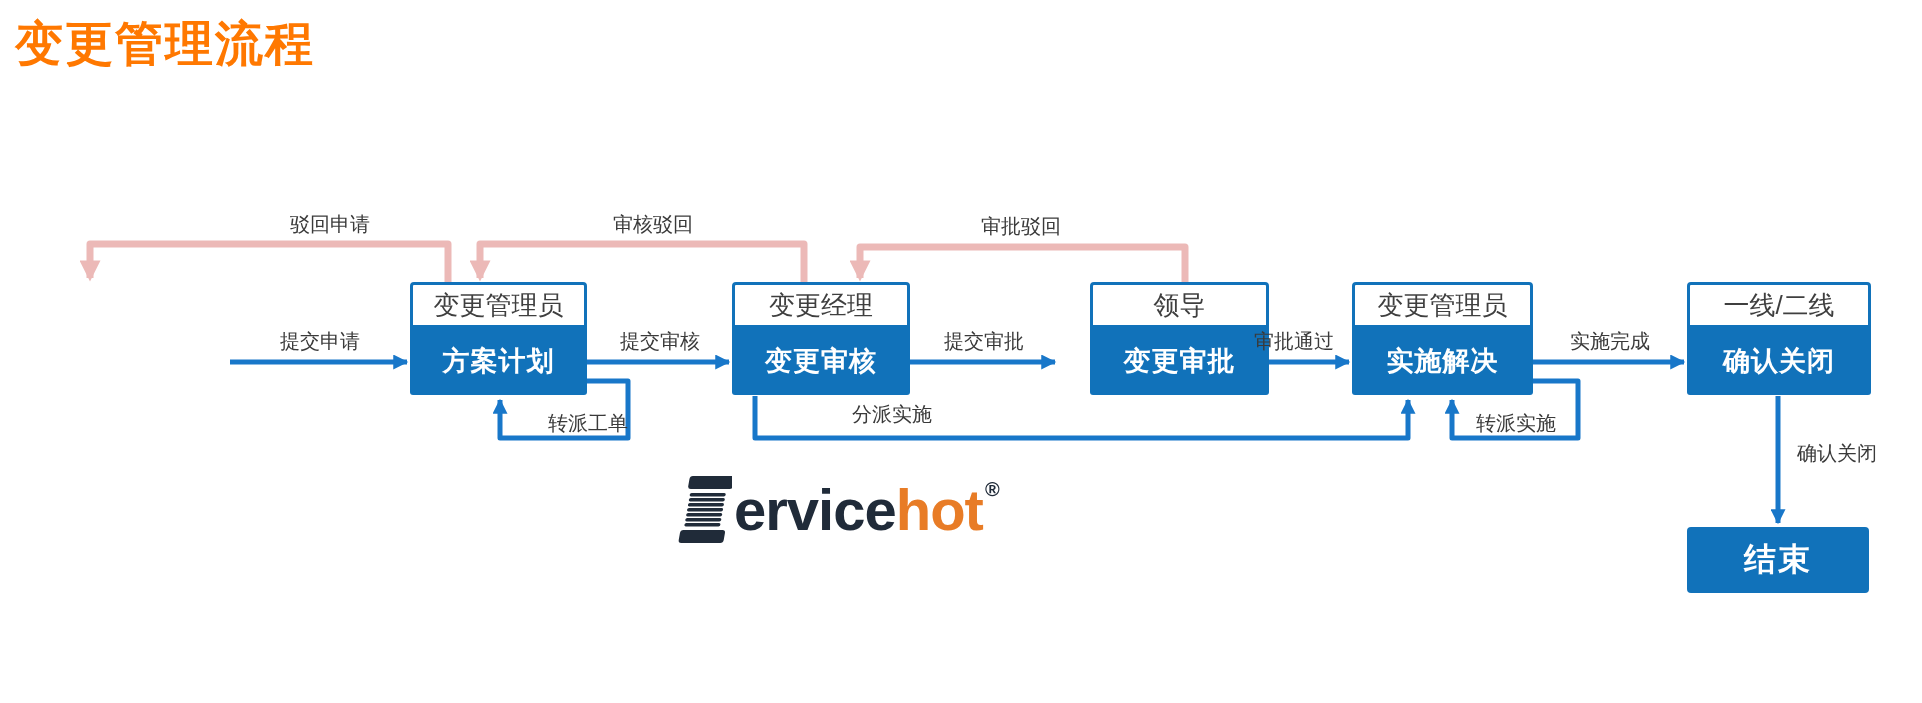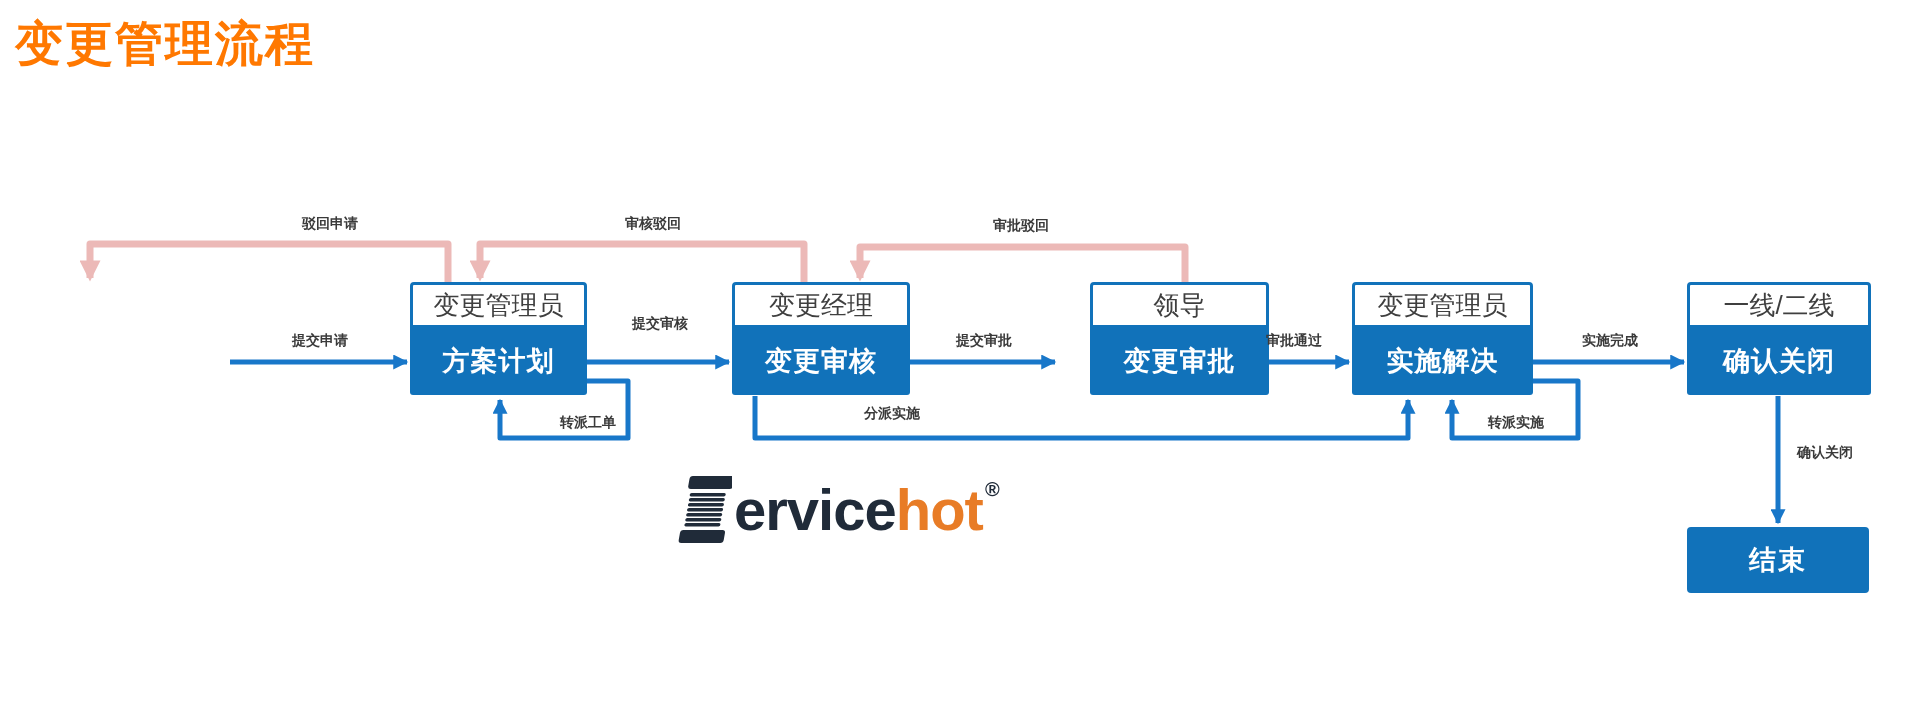--- a/index.html
+++ b/index.html
@@ -32,25 +32,25 @@
   .station .step{
     box-sizing:border-box;height:68px;background:var(--box-blue);
     border-radius:0 0 3px 3px;margin-top:-1px;
     display:flex;align-items:center;justify-content:center;
     font-size:27px;font-weight:700;color:#ffffff;letter-spacing:1px;
   }
   .end-node{
     position:absolute;left:1687px;top:527px;width:182px;height:66px;
     background:var(--box-blue);border-radius:4px;
     display:flex;align-items:center;justify-content:center;
-    font-size:27px;font-weight:700;color:#ffffff;letter-spacing:2px;
+    font-size:32px;font-weight:700;color:#ffffff;letter-spacing:2px;
   }
   .lbl{
     position:absolute;transform:translate(-50%,-50%);
-    font-size:14px;font-weight:700;color:var(--label-dark);white-space:nowrap;
+    font-size:20px;font-weight:400;color:var(--label-dark);white-space:nowrap;
   }
   .lbl.left-anchor{transform:translate(0,-50%);}
   .logo{
     position:absolute;left:668px;top:476px;display:flex;align-items:center;
   }
   .logo .word{
     font-size:58px;font-weight:700;color:var(--logo-dark);
     letter-spacing:-1px;line-height:62px;
   }
   .logo .word .hot{color:var(--logo-orange);}
@@ -110,21 +110,21 @@
     <div class="step">实施解决</div>
   </div>
   <div class="station" style="left:1687px;width:184px;">
     <div class="role">一线/二线</div>
     <div class="step">确认关闭</div>
   </div>
 
   <div class="end-node">结束</div>
 
   <div class="lbl" style="left:320px;top:341px;">提交申请</div>
-  <div class="lbl" style="left:660px;top:324px;">提交审核</div>
+  <div class="lbl" style="left:660px;top:341px;">提交审核</div>
   <div class="lbl" style="left:984px;top:341px;">提交审批</div>
   <div class="lbl" style="left:1294px;top:341px;">审批通过</div>
   <div class="lbl" style="left:1610px;top:341px;">实施完成</div>
 
   <div class="lbl" style="left:330px;top:224px;">驳回申请</div>
   <div class="lbl" style="left:653px;top:224px;text-align:right;">审核驳回</div>
   <div class="lbl" style="left:1021px;top:226px;">审批驳回</div>
 
   <div class="lbl" style="left:572px;top:423px;margin-left:16px;">转派工单</div>
   <div class="lbl" style="left:892px;top:414px;">分派实施</div>

